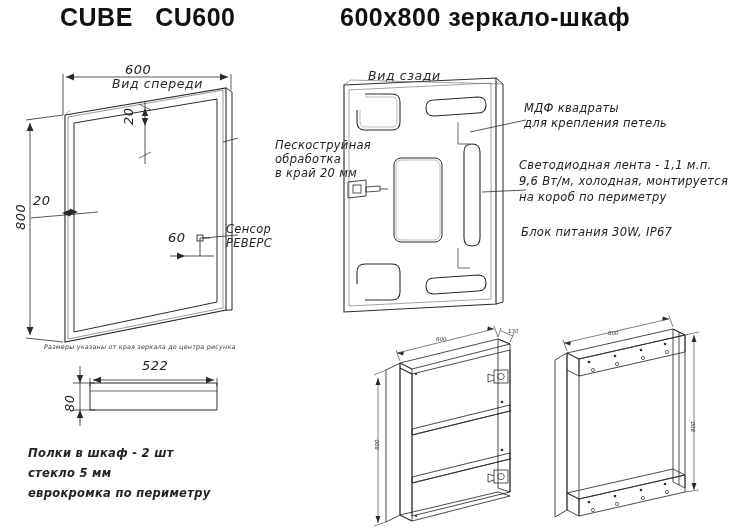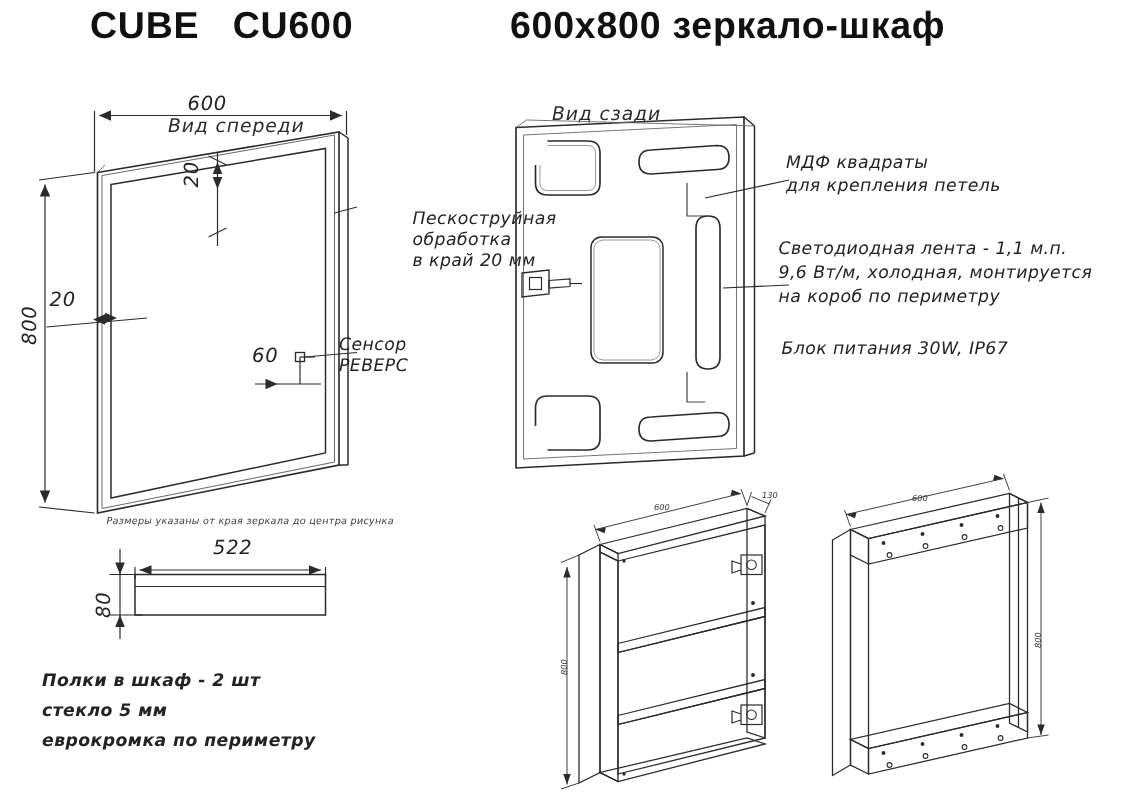--- a/index.html
+++ b/index.html
@@ -108,21 +108,21 @@
 <div class="abs dim-v" style="left:121px;top:125px;">20</div>
 <div class="abs dim" style="left:33px;top:193px;">20</div>
 <div class="abs dim" style="left:168px;top:230px;">60</div>
 
 <div class="abs note" style="left:232px;top:138px;margin-left:43px;">Пескоструйная
 обработка
 в край 20 мм</div>
 <div class="abs note" style="left:226px;top:222px;">Сенсор
 РЕВЕРС</div>
 
-<div class="abs note-sm" style="left:71px;top:343px;">Размеры указаны от края зеркала до центра рисунка</div>
+<div class="abs note-sm" style="left:44px;top:343px;">Размеры указаны от края зеркала до центра рисунка</div>
 
 <div class="abs" style="left:55px;top:358px;width:220px;height:75px;">
 <svg width="220" height="75" viewBox="0 0 220 75">
   <g fill="none" stroke="#2b2b2b" stroke-width="1">
 
     <polygon points="35,25 162,25 162,52 35,52"></polygon>
     <line x1="35" y1="33" x2="162" y2="33" stroke-width="0.7"></line>
   </g>
 
   <g stroke="#2b2b2b" stroke-width="0.8" fill="none">

